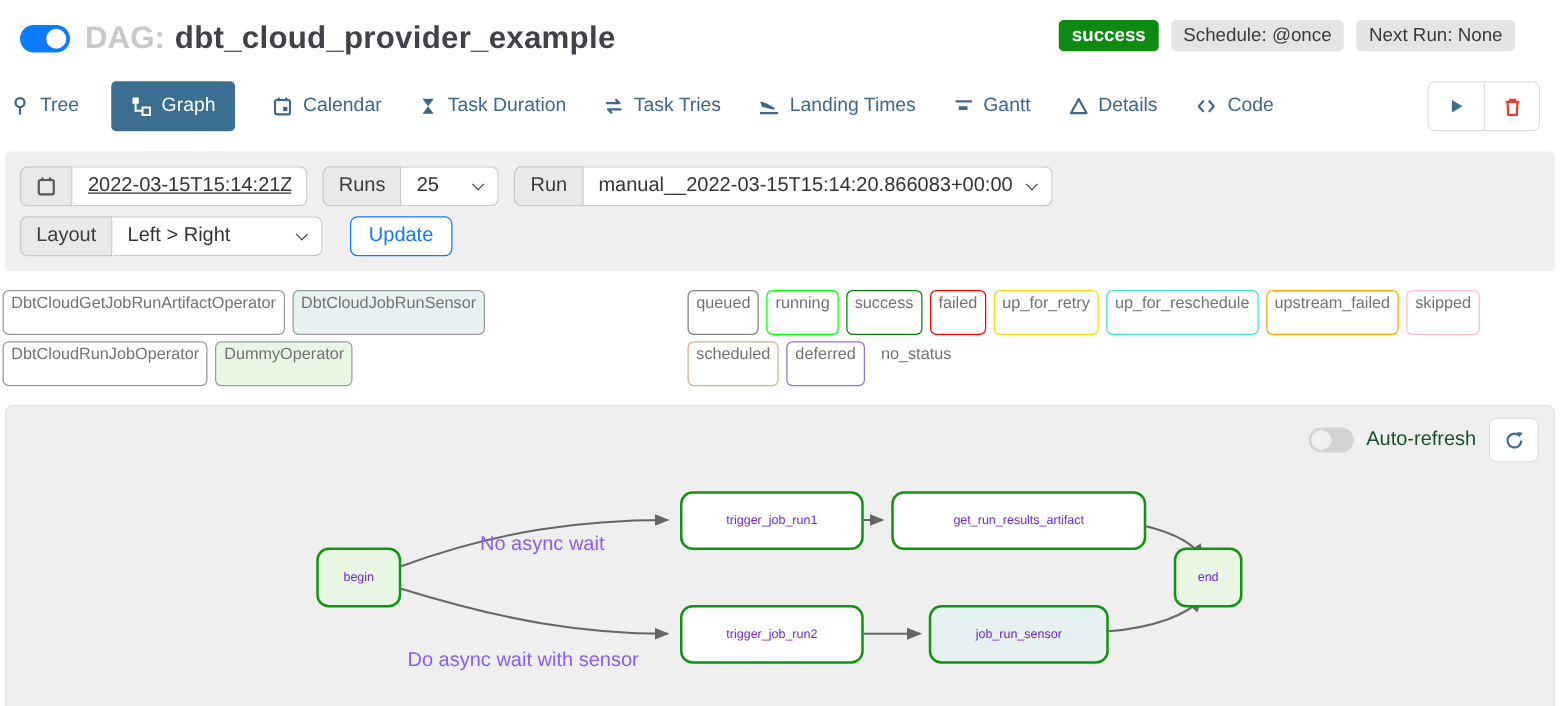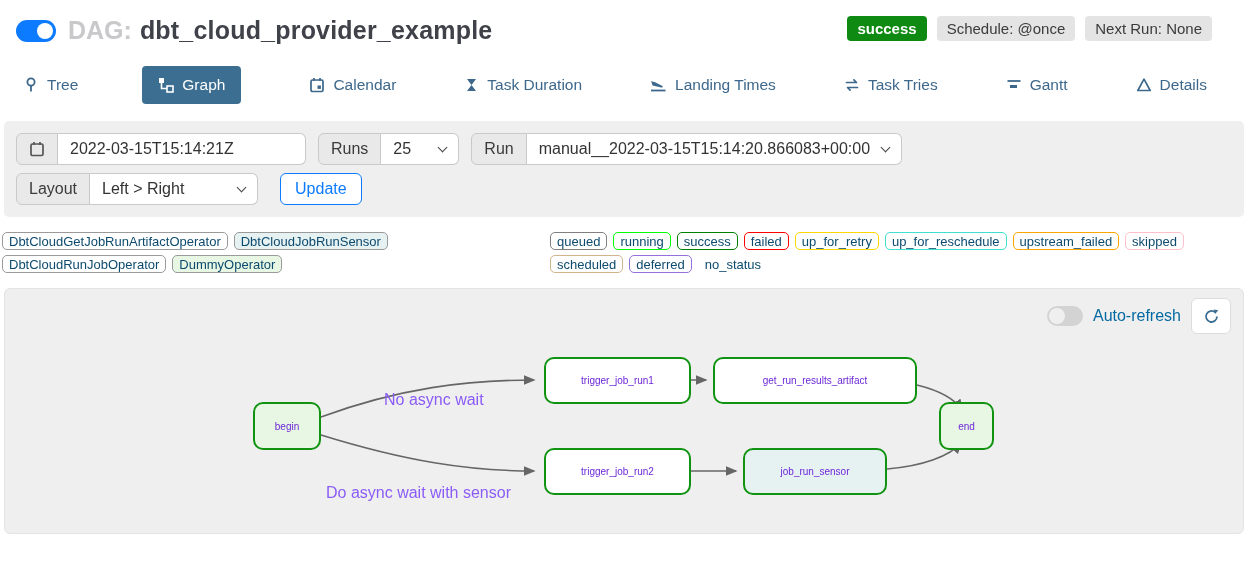--- a/index.html
+++ b/index.html
@@ -10,21 +10,21 @@
   .header { display:flex; align-items:center; padding:16px 36px 0 16px; }
   .pill-toggle { width:40px; height:22px; border-radius:12px; background:#0d7bff; position:relative; cursor:pointer; flex:0 0 auto; }
   .pill-toggle .knob { position:absolute; top:3px; right:3px; width:16px; height:16px; border-radius:50%; background:#fff; }
   .dag-prefix { font-size:25px; font-weight:700; color:#c9c9cc; margin-left:12px; }
   .dag-title { font-size:25px; font-weight:700; color:#3f4249; margin-left:8px; letter-spacing:.2px; }
   .header-badges { margin-left:auto; display:flex; gap:10px; align-self:flex-start; margin-top:0px; }
   .badge { font-size:15px; padding:4px 10px; border-radius:4px; background:#e4e4e4; color:#3b3b3b; white-space:nowrap; }
   .badge.success { background:#0e8a12; color:#fff; font-weight:700; }
 
   
-  .tabbar { display:flex; align-items:center; padding:20px 16px 0 23px;gap:38px; }
+  .tabbar { display:flex; padding:20px 16px 0 8px; }
   .tab { display:flex; align-items:center; gap:8px; font-size:15.5px; color:#3d688c; cursor:pointer;
          padding:10px 0; margin-right:30px; white-space:nowrap; }
   .tab svg { flex:0 0 auto; }
   .tab.active { background:#3c6e91; color:#fff; border-radius:4px; padding:10px 16px; margin-left:-4px; }
   .dag-actions { margin-left:auto; display:flex; border:1px solid #ddd; border-radius:6px; overflow:hidden; background:#fff; }
   .dag-actions .abtn { width:44px; height:38px; display:flex; align-items:center; justify-content:center; cursor:pointer; background:#fff; }
   .dag-actions .abtn + .abtn { border-left:1px solid #ddd; }
 
   
   .filter-panel { margin:16px 4px 0 4px; background:#efefef; border-radius:5px; padding:12px 12px 12px 12px; }
@@ -42,31 +42,31 @@
   .find-task { margin-left:auto; width:178px; border:1px solid #d2d2d2; border-radius:8px; padding:7px 12px;
                font-size:16px; background:#fff; outline:none; font-family:"Liberation Sans",sans-serif; }
   .find-task::placeholder { color:#9a9a9a; }
   .update-btn { margin-left:22px; background:#fff; border:1.5px solid #0d7bff; color:#0d7bff; font-size:16px;
                 padding:6px 14px; border-radius:6px; cursor:pointer; font-family:"Liberation Sans",sans-serif; }
 
   
   .legend { display:flex; margin:15px 16px 0 2px; align-items:flex-start; }
   .ops { width:548px; display:flex; flex-wrap:wrap; gap:5px 6px; }
   .states { flex:1; display:flex; flex-wrap:wrap; gap:5px 6px; }
-  .lg-badge { font-size:13px; padding:1px 6px 0 6px; border-radius:5px; border:1.5px solid #9a9a9a; color:#0c4a6e;
+  .lg-badge { font-size:13px; padding:1px 6px 18px 6px; border-radius:5px; border:1.5px solid #9a9a9a; color:#737373;
               white-space:nowrap; background:#fff; }
   .lg-badge.nostate { border-color:transparent; background:transparent; }
 
   
   .graph-panel { position:relative; margin:15px 4px 0 4px; height:246px; background:#efefef; border-radius:6px;
                  border:1px solid #e3e3e3; overflow:hidden; }
   .graph-controls { position:absolute; top:9px; right:12px; display:flex; align-items:center; gap:10px; }
   .toggle-off { width:36px; height:20px; border-radius:10px; background:#d3d3d3; position:relative; cursor:pointer; }
   .toggle-off .knob { position:absolute; top:2px; left:2px; width:16px; height:16px; border-radius:50%; background:#efeff0; }
-  .ar-label { font-size:16px; color:#0369a1; }
+  .ar-label { font-size:16px; color:#14532d; }
   .refresh-btn { width:40px; height:36px; background:#fff; border:1px solid #ddd; border-radius:6px;
                  display:flex; align-items:center; justify-content:center; cursor:pointer; }
   .edges { position:absolute; inset:0; }
   .node { position:absolute; border-radius:10px; display:flex; align-items:center; justify-content:center;
           font-size:10px; color:#6d28d9; cursor:pointer; box-shadow:0 0 0 0; }
   .edge-label { position:absolute; font-size:16px; color:#8b5cf6; white-space:nowrap; }
 </style>
 </head>
 <body>
 
@@ -108,31 +108,31 @@
       </svg>
     <span>Calendar</span>
   </div>
   <div class="tab">
     <svg width="15" height="16" viewBox="0 0 15 16">
         <path d="M3 2h9L7.5 8 12 14H3l4.5-6L3 2z" fill="currentColor"></path>
       </svg>
     <span>Task Duration</span>
   </div>
   <div class="tab">
+    <svg width="16" height="16" viewBox="0 0 16 16">
+        <path d="M2.5 5.5h10l-2.6-2.6M13.5 10.5h-10l2.6 2.6" fill="none" stroke="currentColor" stroke-width="1.7" stroke-linecap="round" stroke-linejoin="round"></path>
+      </svg>
+    <span>Task Tries</span>
+  </div>
+  <div class="tab">
     <svg width="17" height="16" viewBox="0 0 17 16">
         <path d="M1.5 4.2l3.6 1 6.8 3.6c1.5.8 1.1 2.1-.6 1.7L2.6 8.4 1.2 4.4z" fill="currentColor"></path>
         <line x1="1" y1="13.5" x2="15.5" y2="13.5" stroke="currentColor" stroke-width="1.8"></line>
       </svg>
     <span>Landing Times</span>
-  </div>
-  <div class="tab">
-    <svg width="16" height="16" viewBox="0 0 16 16">
-        <path d="M2.5 5.5h10l-2.6-2.6M13.5 10.5h-10l2.6 2.6" fill="none" stroke="currentColor" stroke-width="1.7" stroke-linecap="round" stroke-linejoin="round"></path>
-      </svg>
-    <span>Task Tries</span>
   </div>
   <div class="tab">
     <svg width="16" height="16" viewBox="0 0 16 16">
         <line x1="1.5" y1="4" x2="14.5" y2="4" stroke="currentColor" stroke-width="1.8"></line>
         <line x1="4" y1="9.5" x2="11" y2="9.5" stroke="currentColor" stroke-width="3"></line>
       </svg>
     <span>Gantt</span>
   </div>
   <div class="tab">
     <svg width="16" height="16" viewBox="0 0 16 16">
@@ -165,21 +165,21 @@
 <div class="filter-panel">
   <div class="frow">
     <div class="igroup">
       <span class="addon">
         <svg width="16" height="16" viewBox="0 0 16 16">
             <rect x="2" y="3" width="12" height="11.5" rx="1.5" fill="none" stroke="#555" stroke-width="1.7"></rect>
             <line x1="5" y1="1" x2="5" y2="4" stroke="#555" stroke-width="1.7"></line>
             <line x1="11" y1="1" x2="11" y2="4" stroke="#555" stroke-width="1.7"></line>
           </svg>
       </span>
-      <input class="field" style="width: 248px;" value="2022-03-15T15:14:21Z">
+      <input class="field" style="width: 188px; text-decoration: underline;" value="2022-03-15T15:14:21Z">
     </div>
     <div class="igroup ml12">
       <span class="addon">Runs</span>
       <div class="field" style="width:78px; justify-content:space-between">
         <span>25</span>
           <span class="chev"></span>
       </div>
     </div>
     <div class="igroup ml12">
       <span class="addon">Run</span>

